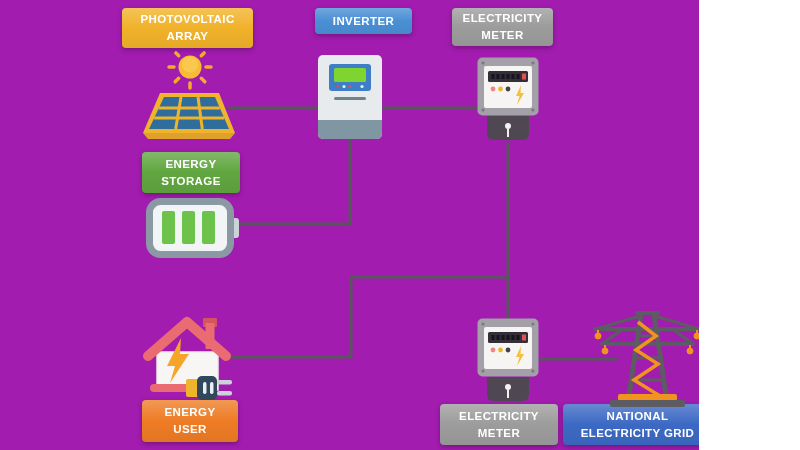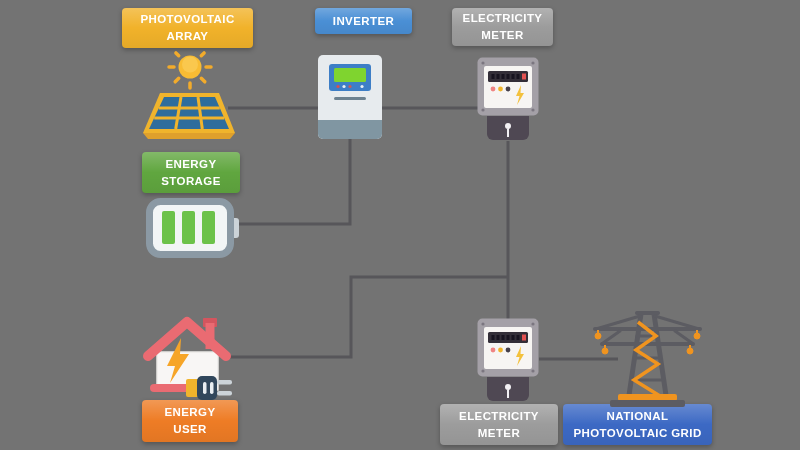--- a/index.html
+++ b/index.html
@@ -1,17 +1,17 @@
 <!DOCTYPE html>
 <html><head>
 <meta charset="utf-8">
 <style>
   html,body{margin:0;padding:0;background:#ffffff;}
   #canvas{
-    position:relative;width:800px;height:450px;background:#737373;overflow:hidden;
+    position:relative;width:699px;height:450px;background:#a21caf;overflow:hidden;
     font-family:"Liberation Sans", "DejaVu Sans", sans-serif;
   }
   .abs{position:absolute;}
   .node-label{
     position:absolute;display:flex;align-items:center;justify-content:center;
     color:#ffffff;font-weight:bold;text-align:center;
     font-size:11.5px;line-height:1.45;letter-spacing:.4px;
     white-space:pre-line;border-radius:4px;
     background-image:linear-gradient(180deg, rgba(255,255,255,.22), rgba(255,255,255,0) 50%, rgba(0,0,0,.05));
     box-shadow:0 2px 5px rgba(0,0,0,.28);
@@ -45,21 +45,21 @@
   <div class="node-label" style="left: 142px; top: 152px; width: 98px; height: 41px; background-color: rgb(96, 166, 63);">ENERGY
 STORAGE</div>
 
   <div class="node-label" style="left: 142px; top: 400px; width: 96px; height: 42px; background-color: rgb(238, 124, 37);">ENERGY
 USER</div>
 
   <div class="node-label" style="left: 440px; top: 404px; width: 118px; height: 41px; background-color: rgb(156, 156, 156);">ELECTRICITY
 METER</div>
 
   <div class="node-label" style="left: 563px; top: 404px; width: 149px; height: 41px; background-color: rgb(60, 105, 196);">NATIONAL
-PHOTOVOLTAIC GRID</div>
+ELECTRICITY GRID</div>
 
   <svg class="abs" style="left:138px;top:48px;" width="100" height="92" viewBox="0 0 100 92">
     <g>
       <circle cx="52" cy="19" r="11.5" fill="#f8bc34"></circle>
       <circle cx="52" cy="16.5" r="8" fill="#fac84e"></circle>
       <g stroke="#f2ab2b" stroke-width="3.5" stroke-linecap="round">
         <line x1="36" y1="19" x2="31" y2="19"></line>
         <line x1="68" y1="19" x2="73" y2="19"></line>
         <line x1="52" y1="35" x2="52" y2="40"></line>
         <line x1="40.7" y1="30.3" x2="37.2" y2="33.8"></line>

